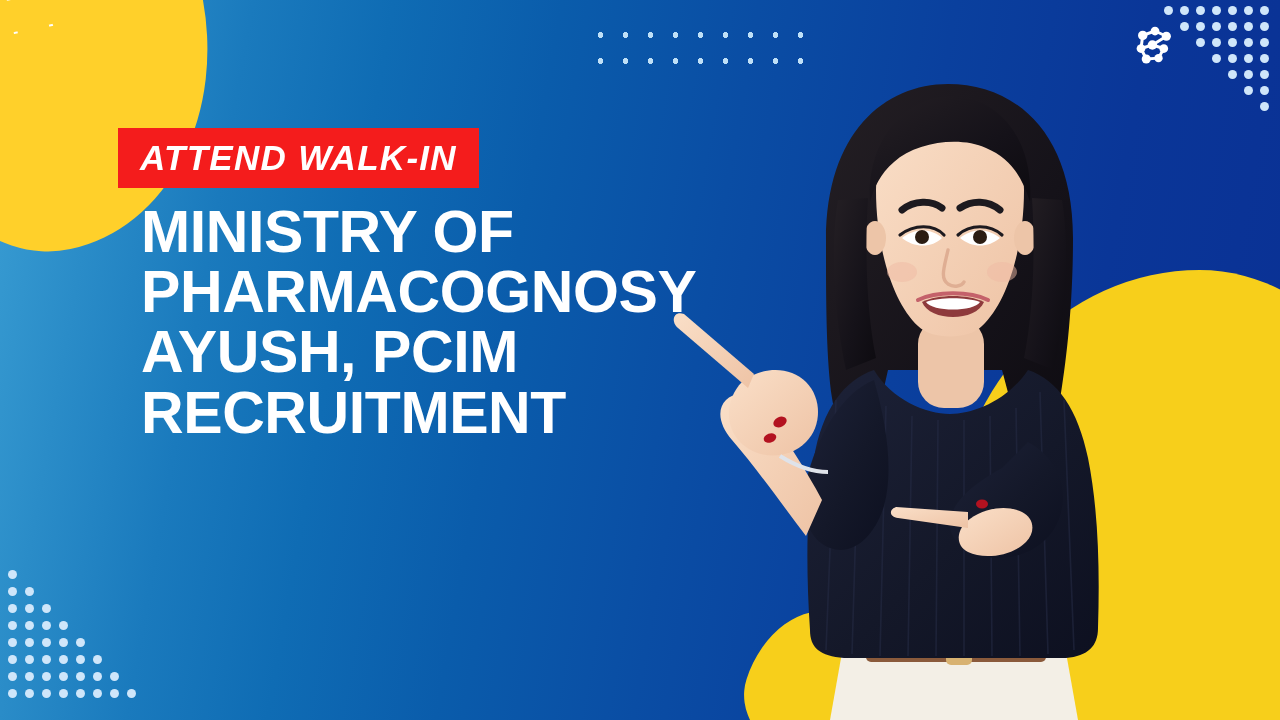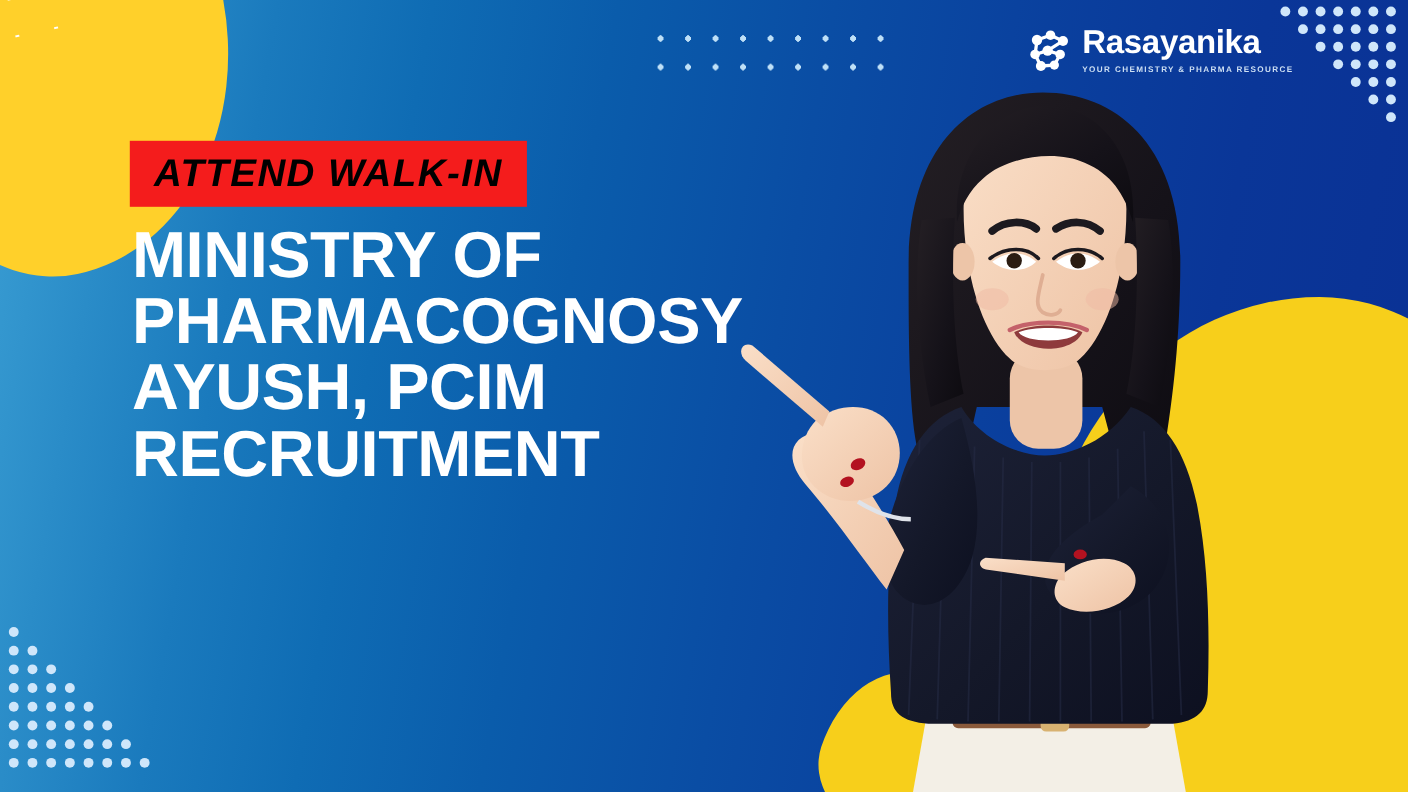--- a/index.html
+++ b/index.html
@@ -51,27 +51,27 @@
   .stair span {
     position:absolute; width:9px; height:9px;
     border-radius:50%; background:#cfe6fa;
   }
   .dots-tr { right:6px; top:6px; width:110px; height:110px; }
   .dots-bl { left:8px; bottom:10px; width:150px; height:140px; }
 
   
   .copy { position:absolute; left:118px; top:128px; width:640px; z-index:6; }
   .badge {
-    display:inline-block; background:#f41c1c; color:#000000;
+    display:inline-block; background:#f41c1c; color:#ffffff;
     font-size:35px; font-weight:bold; font-style:italic;
     letter-spacing:1.3px; padding:12px 22px 13px 22px;
     line-height:1; white-space:nowrap;
   }
   .headline {
-    margin-top:14px; margin-left:2px;
+    margin-top:14px; margin-left:23px;
     color:#ffffff; font-size:59px; font-weight:bold;
     line-height:1.02; letter-spacing:-0.4px;
     text-transform:uppercase;
   }
   .headline span { display:block; white-space:nowrap; }
 
   
   .logo {
     position:absolute; right:104px; top:24px; z-index:8;
     display:flex; align-items:center; gap:8px;
@@ -305,19 +305,15 @@
           <path d="M24 8 L37 14"></path>
         <path d="M10 13 L8 28"></path>
           <path d="M21 24 L37 14"></path>
         <path d="M8 28 L21 24"></path>
           <path d="M21 24 L34 28"></path>
         <path d="M8 28 L14 40"></path>
           <path d="M14 40 L28 39"></path>
         <path d="M28 39 L34 28"></path>
       </g>
     </svg>
-    <div class="logo-txt">
-      <div class="logo-name">Rasayanika</div>
-      <div class="logo-tag">YOUR CHEMISTRY &amp; PHARMA RESOURCE</div>
-    </div>
   </div>
 
 </div>
 
 </body></html>

